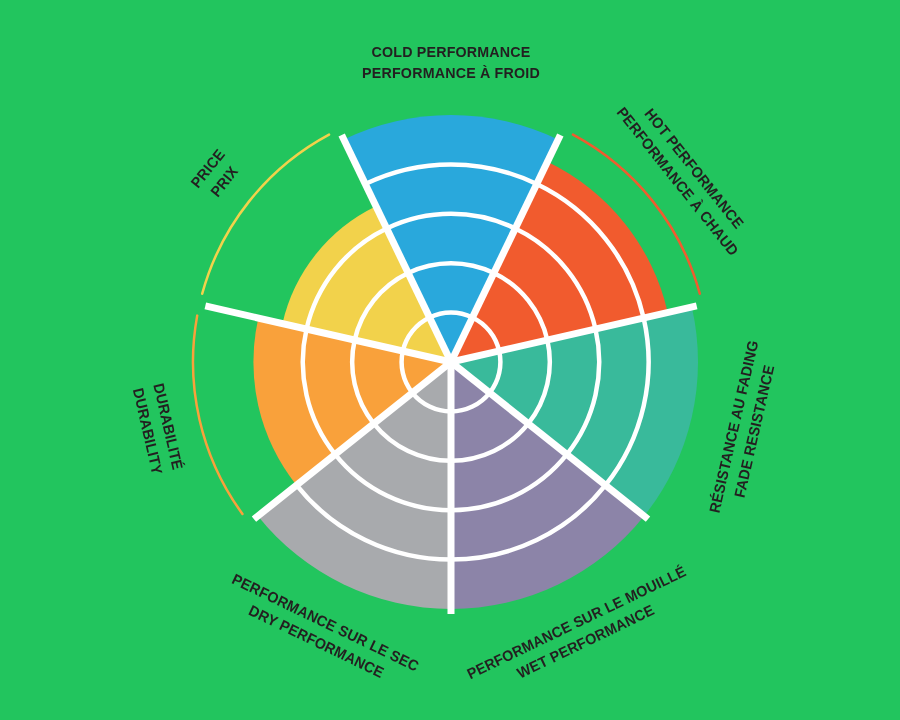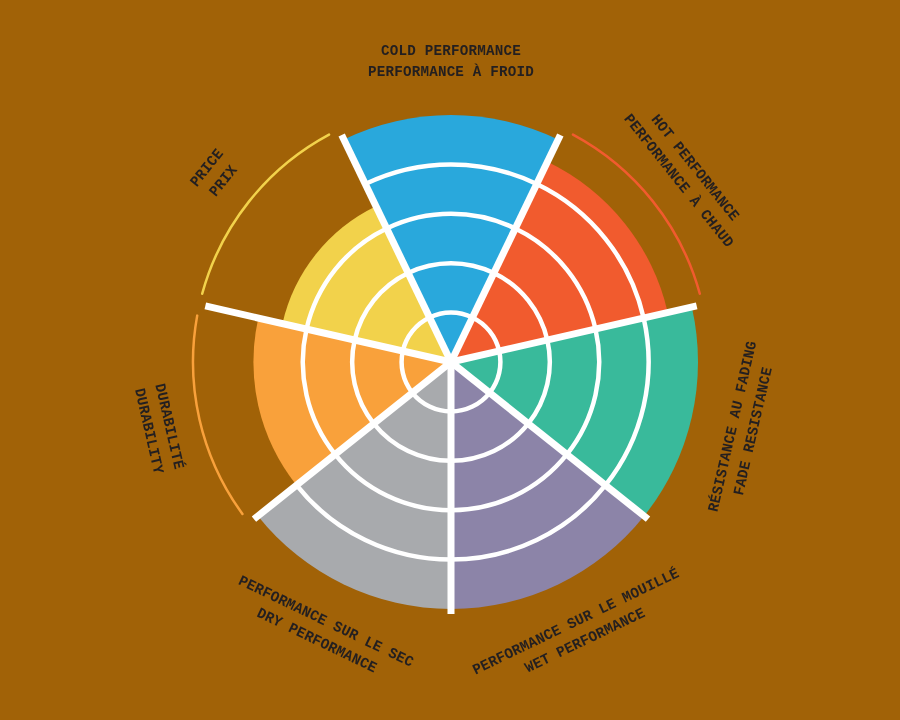--- a/index.html
+++ b/index.html
@@ -1,18 +1,18 @@
 <!DOCTYPE html>
 <html><head>
 <meta charset="utf-8">
 <style>
   html,body{margin:0;padding:0;background:#ffffff;}
   #page{
-    position:relative;width:900px;height:720px;background:#a16207;overflow:hidden;
-    font-family:Liberation Mono, monospace;
+    position:relative;width:900px;height:720px;background:#22c55e;overflow:hidden;
+    font-family:Liberation Sans, sans-serif;
   }
   #wheel-svg{position:absolute;left:0;top:0;}
   .lbl{
     position:absolute;text-align:center;font-weight:bold;font-size:15px;
     line-height:1.42;color:#231f20;white-space:nowrap;letter-spacing:.2px;
   }
   .lbl span{display:block;}
   .lbl-cold      {left:451px;top:62px;  transform:translate(-50%,-50%) rotate(0deg)      scale(.95,1);}
   .lbl-hot       {left:686px;top:175px; transform:translate(-50%,-50%) rotate(51.4deg)   scale(.95,1);}
   .lbl-fade      {left:744px;top:429px; transform:translate(-50%,-50%) rotate(-77.1deg)  scale(.95,1);}

